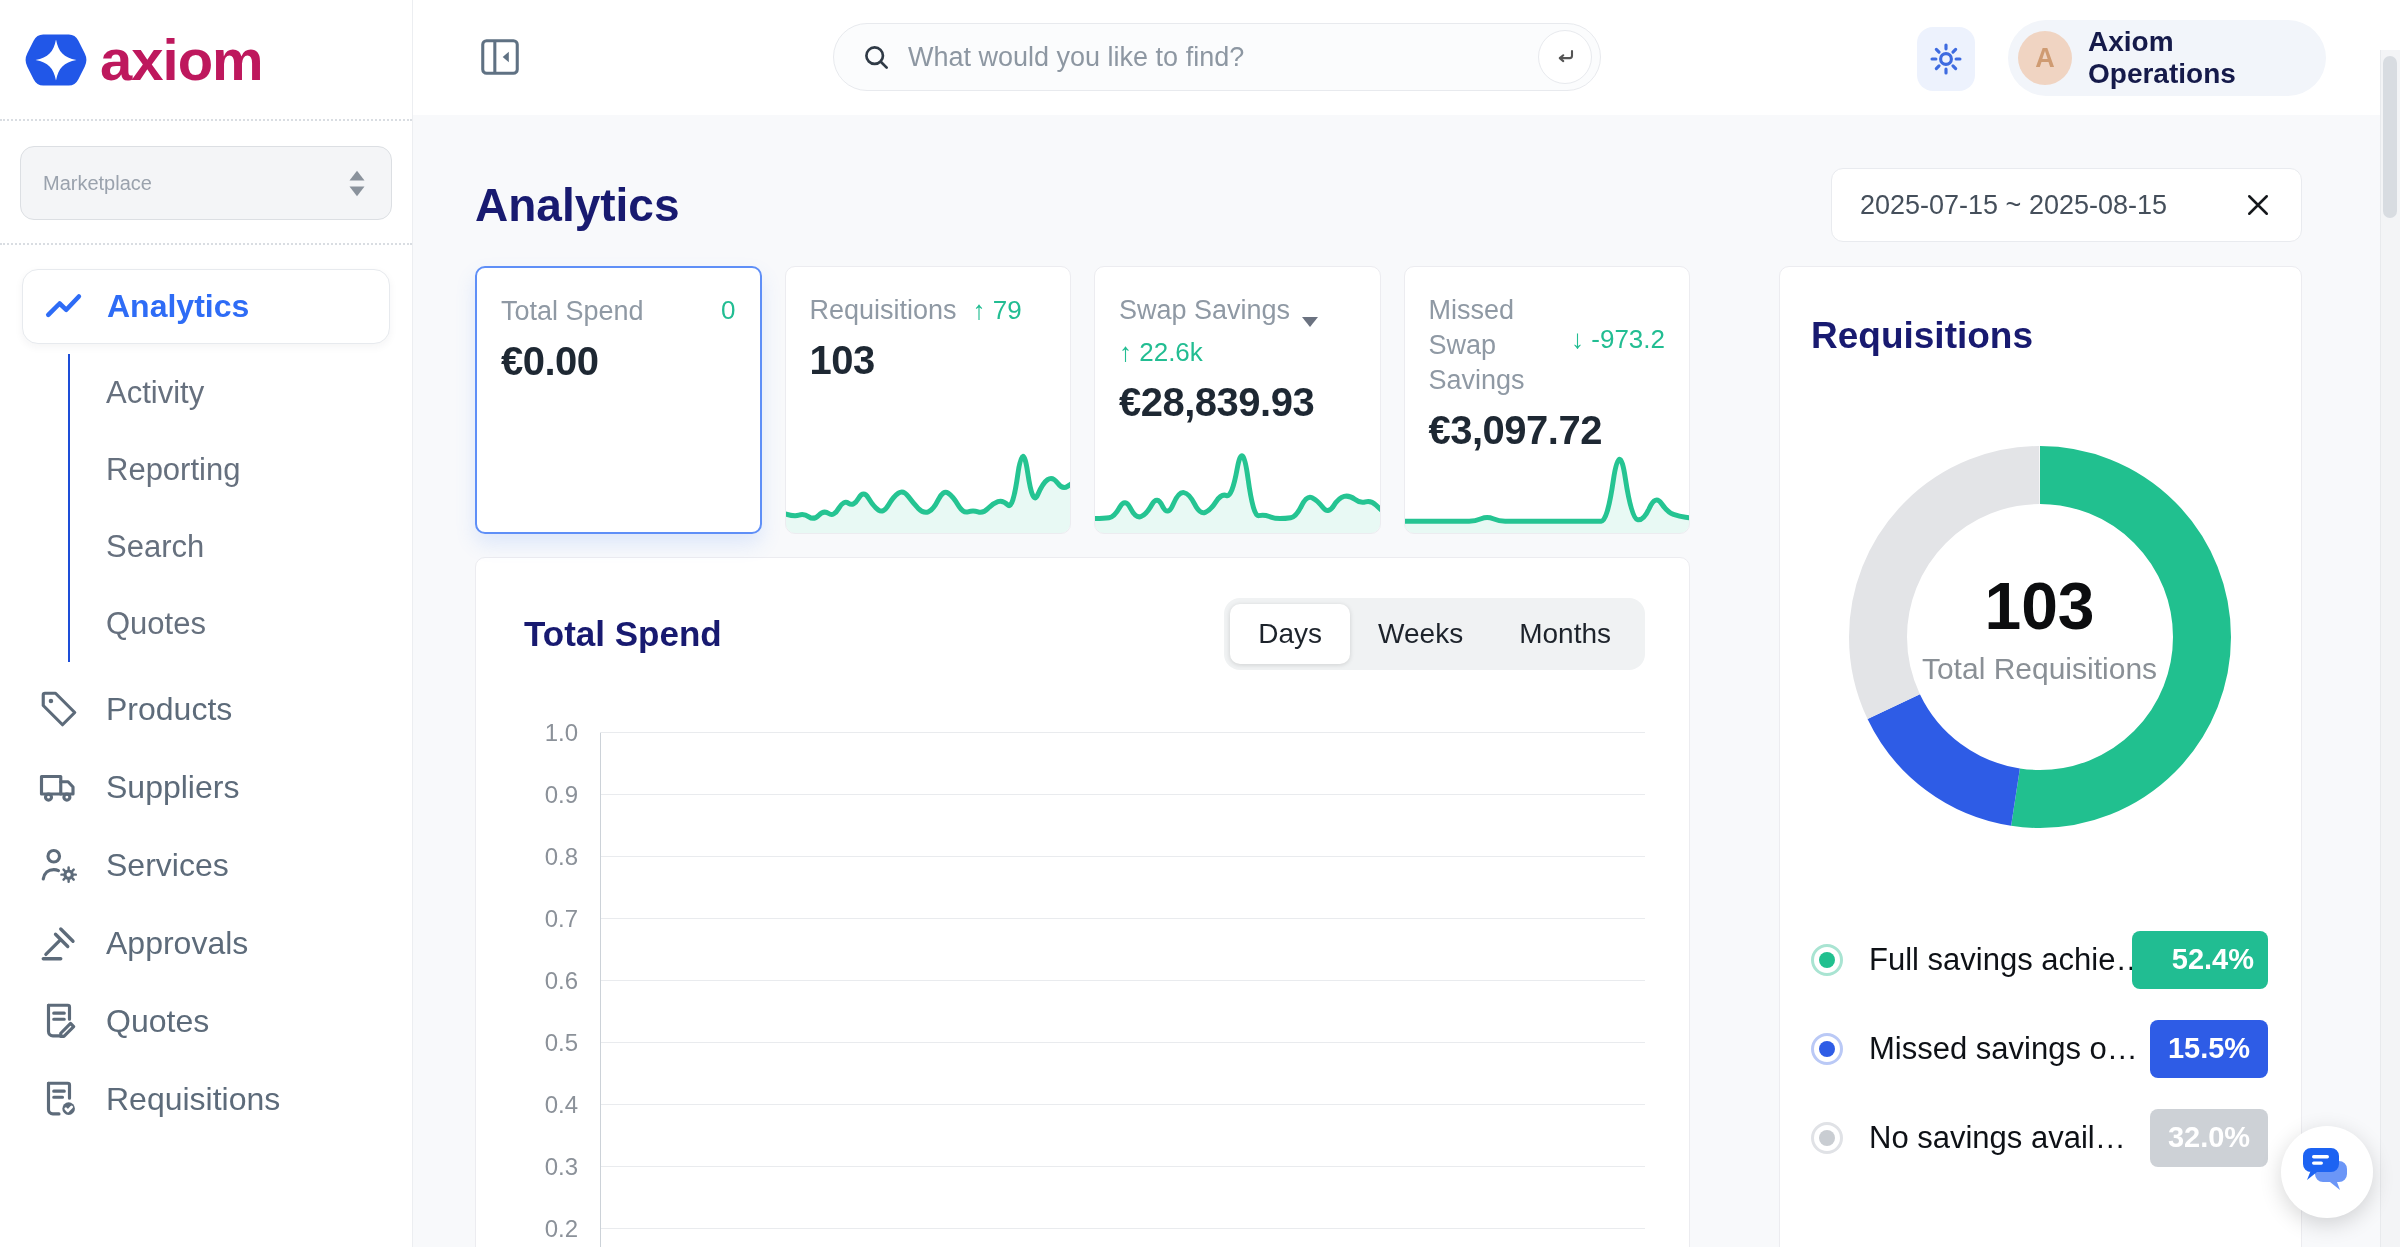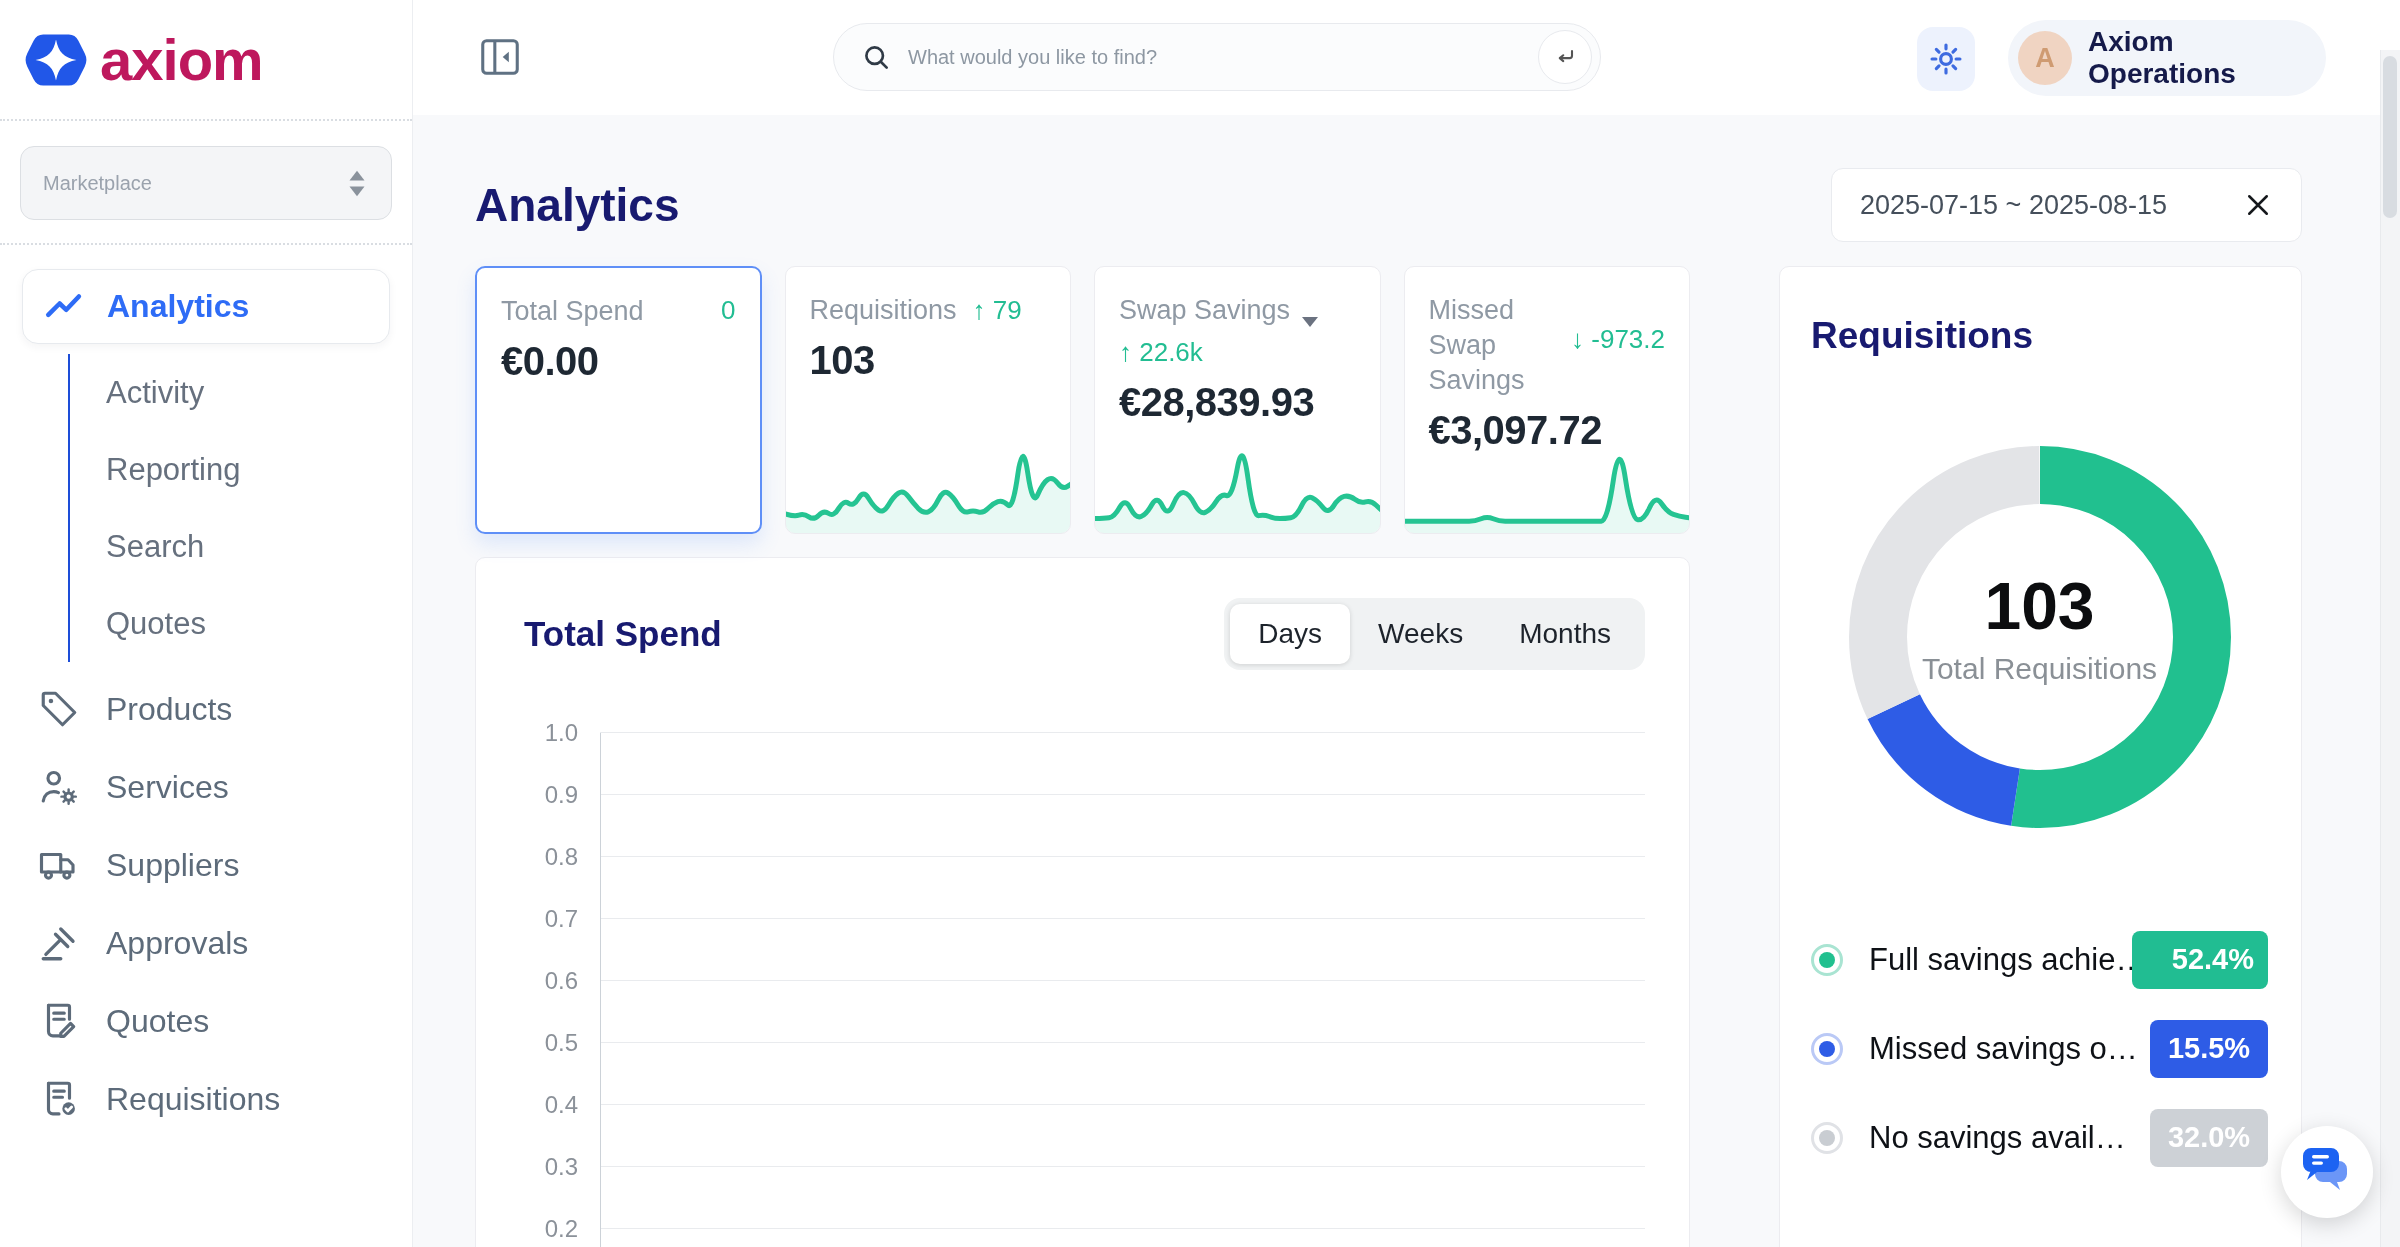--- a/index.html
+++ b/index.html
@@ -37,21 +37,21 @@
   .main { position:absolute; left:413px; top:0; width:1967px; height:1247px;
     background:#f8f9fb; }
   .topbar { height:115px; background:#fff; position:relative; }
   .collapse-btn { position:absolute; left:64px; top:34px; width:46px; height:50px;
     color:#5f7183; cursor:pointer; }
   .searchbar { position:absolute; left:420px; top:23px; width:768px; height:68px;
     background:#fbfcfd; border:1px solid #e8eaee; border-radius:34px; display:flex;
     align-items:center; padding:0 8px 0 26px; }
   .search-ic { width:32px; height:32px; color:#2f3a46; flex:0 0 auto; }
   .searchbar input { flex:1; margin-left:16px; border:none; outline:none;
-    background:transparent; font-size:20px; color:#0c4a6e;
+    background:transparent; font-size:27px; color:#0c4a6e;
     font-family:"Liberation Sans",sans-serif; }
   .searchbar input::placeholder { color:#8d97a2; }
   .enter-btn { width:54px; height:54px; border-radius:50%; background:#fff;
     border:1px solid #e8eaee; display:flex; align-items:center; justify-content:center;
     color:#555; cursor:pointer; }
   .enter-btn .ic { width:28px; height:28px; }
   .gear-btn { position:absolute; left:1504px; top:27px; width:58px; height:64px;
     background:#edf2fd; border-radius:16px; display:flex; align-items:center;
     justify-content:center; color:#3e6be0; cursor:pointer; }
   .gear-btn .ic { width:38px; height:38px; }
@@ -191,39 +191,39 @@
             <span class="ic">
               <svg viewBox="0 0 24 24" fill="none" stroke="currentColor" stroke-width="1.8" stroke-linejoin="round" stroke-linecap="round">
                 <path d="M3 10 V4 a1 1 0 0 1 1 -1 h6 l11 11 -7 7 L3 10 Z"></path>
                 <circle cx="7.4" cy="7.4" r="1.3" fill="currentColor" stroke="none"></circle>
               </svg>
             </span>
             <span>Products</span>
           </div>
           <div class="nav-item">
             <span class="ic">
+              <svg viewBox="0 0 24 24" fill="none" stroke="currentColor" stroke-width="1.8" stroke-linejoin="round" stroke-linecap="round">
+                <path d="M2 6 h11 v10 H2 Z"></path>
+                <path d="M13 9 h4.2 L20 12 v4 h-7"></path>
+                <circle cx="6" cy="17.8" r="1.7"></circle>
+                <circle cx="16.5" cy="17.8" r="1.7"></circle>
+              </svg>
+            </span>
+            <span>Suppliers</span>
+          </div>
+          <div class="nav-item">
+            <span class="ic">
               <svg viewBox="0 0 24 24" fill="none" stroke="currentColor" stroke-width="1.8" stroke-linecap="round">
                 <circle cx="9" cy="7" r="3.3"></circle>
                 <path d="M3 20 c.5 -3.4 3 -5.4 6 -5.4 1 0 1.9 .2 2.7 .6"></path>
                 <circle cx="17.5" cy="17.5" r="2.1"></circle>
                 <path stroke-width="1.4" d="M17.5 14.4 v-1 M17.5 20.6 v1 M14.4 17.5 h-1 M20.6 17.5 h1 M15.3 15.3 l-.7 -.7 M19.7 19.7 l.7 .7 M15.3 19.7 l-.7 .7 M19.7 15.3 l.7 -.7"></path>
               </svg>
             </span>
             <span>Services</span>
-          </div>
-          <div class="nav-item">
-            <span class="ic">
-              <svg viewBox="0 0 24 24" fill="none" stroke="currentColor" stroke-width="1.8" stroke-linejoin="round" stroke-linecap="round">
-                <path d="M2 6 h11 v10 H2 Z"></path>
-                <path d="M13 9 h4.2 L20 12 v4 h-7"></path>
-                <circle cx="6" cy="17.8" r="1.7"></circle>
-                <circle cx="16.5" cy="17.8" r="1.7"></circle>
-              </svg>
-            </span>
-            <span>Suppliers</span>
           </div>
           <div class="nav-item">
             <span class="ic">
               <svg viewBox="0 0 24 24" fill="none" stroke="currentColor" stroke-width="1.9" stroke-linecap="round">
                 <path d="M13 4 l7 7"></path>
                 <path d="M10 7 l7 7"></path>
                 <path d="M12.5 10.5 L4.5 18.5"></path>
                 <path d="M3 21 h10"></path>
               </svg>
             </span>

